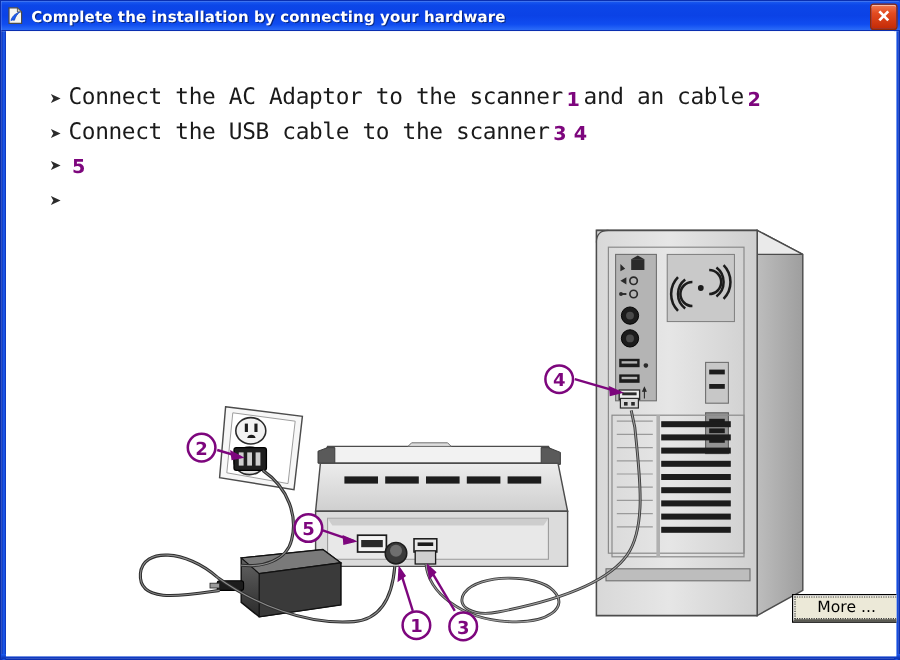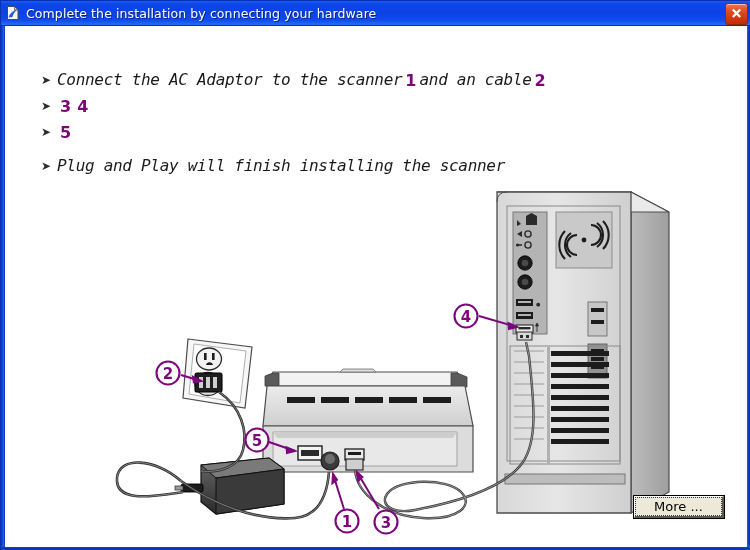--- a/index.html
+++ b/index.html
@@ -42,21 +42,21 @@
     width: 16px; height: 16px;
     margin-left: 4px;
     margin-right: 5px;
     position: relative;
     flex: 0 0 auto;
   }
 
   #title-text {
     color: #ffffff;
     font-size: 12.5px;
-    font-weight: normal;
+    font-weight: bold;
     letter-spacing: 0.1px;
     white-space: nowrap;
     text-shadow: 1px 1px 0 rgba(0,0,0,0.45);
     font-family: "DejaVu Sans", "Liberation Sans", sans-serif;
   }
 
   #close-button {
     position: absolute;
     right: 3px;
     top: 2px;
@@ -107,24 +107,23 @@
     flex: 0 0 auto;
     width: 16px;
     color: #2b2b2b;
     font-size: 12px;
     line-height: 1;
     position: relative;
     top: -1px;
   }
   .instr-text {
     font-family: "DejaVu Sans Mono", "Liberation Mono", monospace;
-    font-size: 16px;
+    font-size: 19px;
     color: #1a1a1a;
     letter-spacing: -0.3px;
-    font-style: italic;
   }
   .num {
     font-family: "DejaVu Sans", "Liberation Sans", sans-serif;
     font-size: 16px;
     font-weight: bold;
     color: #7d067d;
     padding: 0 3px;
     position: relative;
     top: 1px;
   }
@@ -149,20 +148,21 @@
     text-align: center;
     cursor: pointer;
     border-top: 1px solid #ffffff;
     border-left: 1px solid #ffffff;
     border-right: 2px solid #5a5a52;
     border-bottom: 2px solid #5a5a52;
     line-height: 1;
     display: flex;
     align-items: center;
     justify-content: center;
+    margin-left: 27px;
   }
   #btn-more {
     left: 629px;
     top: 470px;
     width: 90px;
     height: 22px;
     outline: 1px solid #000000;
   }
   #btn-more .focusring {
     border: 1px dotted #3a3a3a;
@@ -216,32 +216,32 @@
       <div class="instr-line">
         <span class="bullet">➤</span>
         <span class="instr-text">Connect the AC Adaptor to the scanner </span>
         <span class="num">1</span>
         <span class="instr-text"> and an cable </span>
         <span class="num">2</span>
       </div>
 
       <div class="instr-line">
         <span class="bullet">➤</span>
+        <span class="instr-text">Connect the USB cable to the scanner </span>
         <span class="num">3</span>
         <span class="num">4</span>
       </div>
 
       <div class="instr-line">
         <span class="bullet">➤</span>
         <span class="num">5</span>
       </div>
 
       <div class="instr-line gap">
         <span class="bullet">➤</span>
-        <span class="instr-text">Plug and Play will finish installing the scanner</span>
       </div>
 
     </div>
 
     <svg id="illustration" viewBox="0 0 742 521">
       <defs>
         <linearGradient id="caseFace" x1="0" y1="0" x2="1" y2="0">
           <stop offset="0" stop-color="#d8d8d8"></stop>
           <stop offset="0.45" stop-color="#e6e6e6"></stop>
           <stop offset="1" stop-color="#cfcfcf"></stop>

